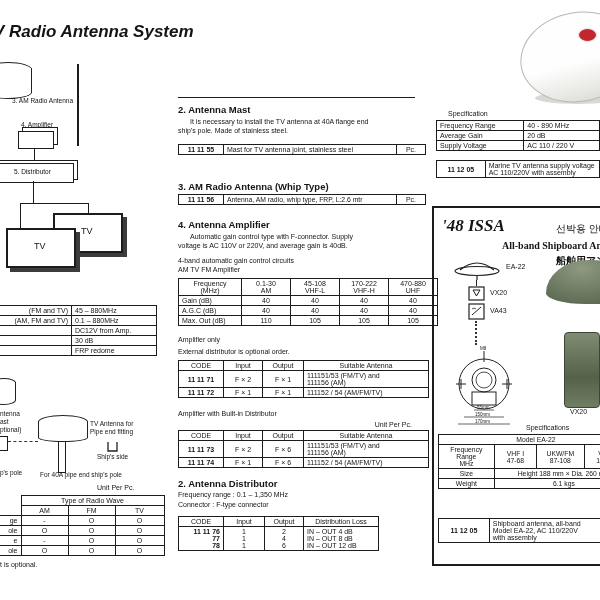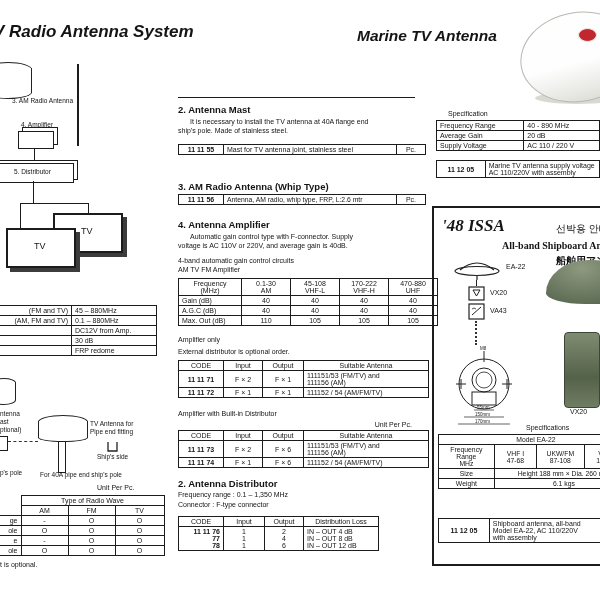--- a/index.html
+++ b/index.html
@@ -310,21 +310,20 @@
           </td>
       <td>
             <div>IN – OUT  4 dB</div>
             <div>IN – OUT  8 dB</div>
             <div>IN – OUT 12 dB</div>
           </td>
     </tr>
   </tbody>
     </table>
 
-  <div class="t ital" style="left:357px;top:27px;font-size:15.5px;">Marine TV Antenna</div>
 
   <div>
     <div style="position:absolute;left:535px;top:92px;width:85px;height:12px;background:#d9d9d4;border-radius:50%;"></div>
     <div style="position:absolute;left:520px;top:12px;width:115px;height:88px;background:linear-gradient(175deg,#fefefe 55%,#dcdcd6);border:1px solid #b8b8b0;border-radius:50%;transform:rotate(-10deg);"></div>
     <div style="position:absolute;left:578px;top:28px;width:17px;height:12px;background:#c1272d;border-radius:50%;border:1.5px solid #e9e9e6;"></div>
   </div>
 
   <div class="t small" style="left:448px;top:110px;">Specification</div>
   <table class="tbl small" style="left:436px;top:120px;">
     <tbody>

